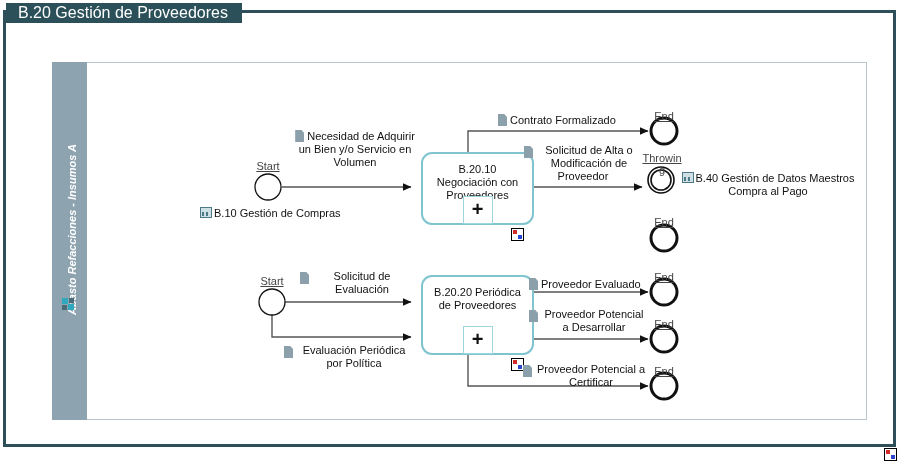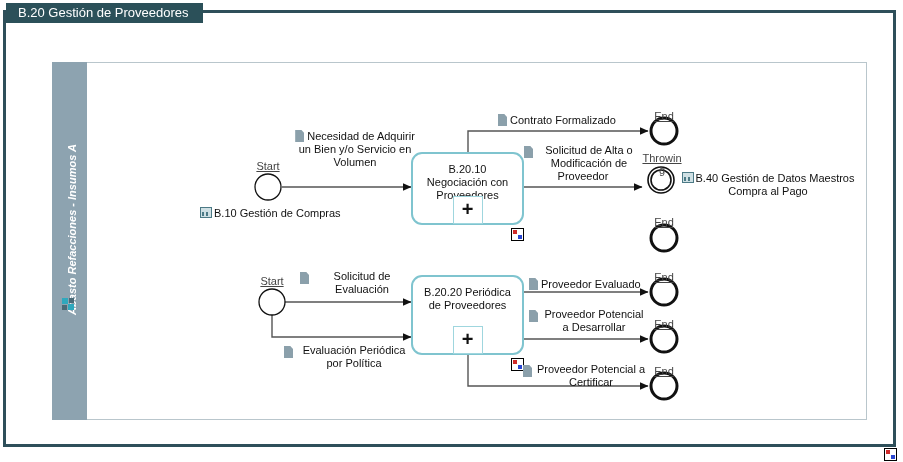--- a/index.html
+++ b/index.html
@@ -3,21 +3,21 @@
 <meta charset="utf-8">
 <style>
   html,body{margin:0;padding:0;background:#ffffff;}
   body{width:903px;height:462px;position:relative;overflow:hidden;
        font-family:"Liberation Sans",sans-serif;color:#111;}
 
   
   #frame{position:absolute;left:3px;top:10px;width:893px;height:437px;
          border:3px solid #2e4f5a;background:#ffffff;box-sizing:border-box;}
   #title-tab{position:absolute;left:6px;top:3px;height:20px;
-             background:#2b5059;color:#ffffff;font-size:13px;
+             background:#2b5059;color:#ffffff;font-size:16px;
              padding:0 14px 0 12px;line-height:20px;white-space:nowrap;z-index:5;}
 
   
   #pool{position:absolute;left:52px;top:62px;width:815px;height:358px;
         border:1px solid #b9c6cc;box-sizing:border-box;background:#fff;}
   #lane-header{position:absolute;left:52px;top:62px;width:35px;height:358px;
         background:#8da3b0;box-sizing:border-box;}
   #lane-label{position:absolute;left:-140px;top:150px;width:320px;height:35px;
         transform:rotate(-90deg);color:#ffffff;font-size:11px;font-style:italic;
         font-weight:bold;text-align:center;line-height:35px;white-space:nowrap;}
@@ -37,21 +37,21 @@
            clip-path:polygon(0 0,70% 0,100% 25%,100% 100%,0 100%);}
   
   .map-ico{display:inline-block;width:12px;height:11px;vertical-align:-1px;
            margin-right:2px;border:1px solid #4c7a86;background:#cfe0e4;
            box-sizing:border-box;position:relative;}
   .map-ico::after{content:"";position:absolute;left:1px;bottom:1px;right:1px;height:4px;
            background:repeating-linear-gradient(90deg,#4c7a86 0 2px,#cfe0e4 2px 4px);}
 
   
   .task{position:absolute;border:2px solid #7fc4cf;border-radius:11px;background:#ffffff;
-        box-sizing:border-box;}
+        box-sizing:border-box;margin-left:10px;}
   .task-txt{position:absolute;left:0;right:0;top:9px;font-size:11px;line-height:13px;
         text-align:center;color:#111;}
   .plus-box{position:absolute;left:50%;transform:translateX(-50%);bottom:-1px;
         width:28px;height:26px;border:1px solid #9fd6de;background:#fff;
         font-size:20px;line-height:24px;text-align:center;color:#111;font-weight:bold;}
 
   
   .badge{position:absolute;width:11px;height:11px;border:1px solid #000;background:#fff;}
   .badge::before{content:"";position:absolute;left:1px;top:1px;width:4px;height:4px;background:#d02a2a;}
   .badge::after{content:"";position:absolute;right:1px;bottom:1px;width:4px;height:4px;background:#2a46d0;}

